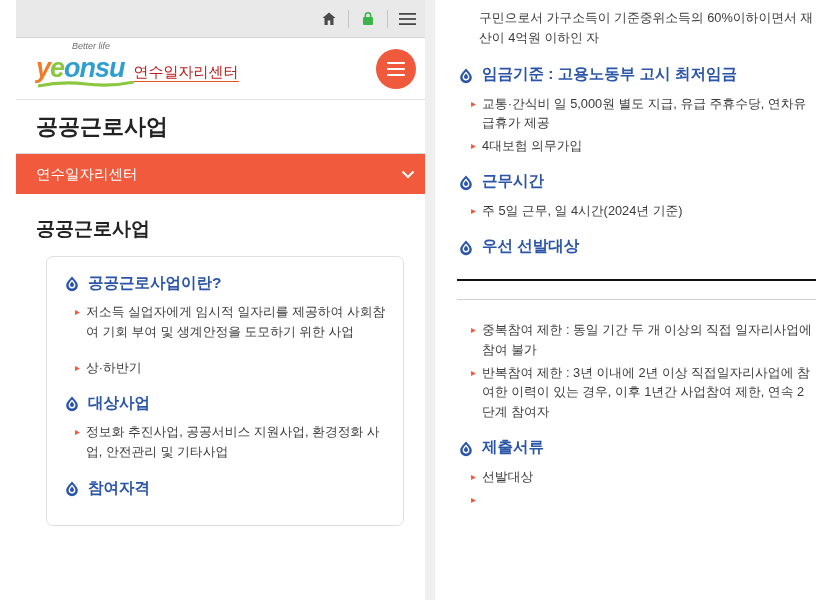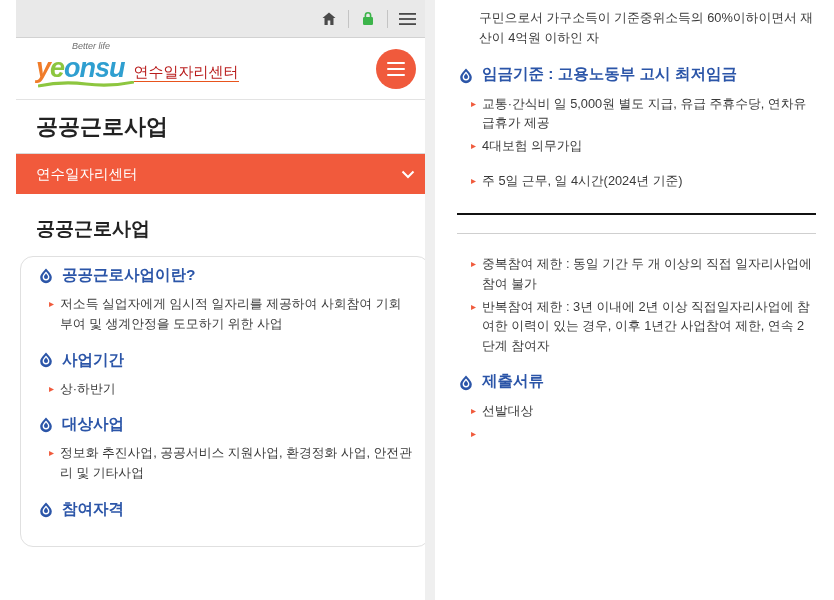--- a/index.html
+++ b/index.html
@@ -163,24 +163,24 @@
   }
 
   .section-heading {
     padding: 22px 20px 14px 20px;
     font-size: 19px;
     font-weight: bold;
     color: #222;
   }
 
   .card {
-    margin: 0 4px;
+    margin: 0 30px;
     border: 1px solid #e0e0e0;
-    border-radius: 13px;
-    padding: 8px 16px 10px 16px;
+    border-radius: 7px;
+    padding: 16px 16px 10px 16px;
     box-sizing: border-box;
     background: #fff;
   }
   .blk { margin-bottom: 16px; }
   .blk-head {
     display: flex;
     align-items: center;
     gap: 7px;
     margin-bottom: 8px;
   }
@@ -347,28 +347,20 @@
           </svg>
           <span class="btitle">공공근로사업이란?</span>
         </div>
         <div class="li">
           <span class="arw">▸</span>
           <span>저소득 실업자에게 임시적 일자리를 제공하여 사회참여 기회 부여 및 생계안정을 도모하기 위한 사업</span>
         </div>
       </div>
 
       <div class="blk">
-        <div class="blk-head">
-          <svg class="bullet-ico" viewBox="0 0 18 18" aria-hidden="true">
-            <path d="M9 1.5C6 5 3.2 7.4 3.2 10.4A5.8 5.8 0 0 0 14.8 10.4C14.8 7.4 12 5 9 1.5z" fill="#2b55a8"></path>
-            <path d="M9 4.4c-1.9 2.2-3.4 3.7-3.4 5.6a3.4 3.4 0 0 0 6.8 0c0-1.9-1.5-3.4-3.4-5.6z" fill="#ffffff"></path>
-            <path d="M9 6.6c-1.1 1.4-2 2.3-2 3.4a2 2 0 0 0 4 0c0-1.1-.9-2-2-3.4z" fill="#2b55a8"></path>
-          </svg>
-          <span class="btitle">사업기간</span>
-        </div>
         <div class="li">
           <span class="arw">▸</span>
           <span>상·하반기</span>
         </div>
       </div>
 
       <div class="blk">
         <div class="blk-head">
           <svg class="bullet-ico" viewBox="0 0 18 18" aria-hidden="true">
             <path d="M9 1.5C6 5 3.2 7.4 3.2 10.4A5.8 5.8 0 0 0 14.8 10.4C14.8 7.4 12 5 9 1.5z" fill="#2b55a8"></path>
@@ -415,26 +407,44 @@
           <span class="arw">▸</span>
           <span>교통·간식비 일 5,000원 별도 지급, 유급 주휴수당, 연차유급휴가 제공</span>
         </div>
         <div class="rli">
           <span class="arw">▸</span>
           <span>4대보험 의무가입</span>
         </div>
       </div>
 
       <div class="rblk">
+        <div class="rblk-head">
+          <svg class="bullet-ico" viewBox="0 0 18 18" aria-hidden="true">
+            <path d="M9 1.5C6 5 3.2 7.4 3.2 10.4A5.8 5.8 0 0 0 14.8 10.4C14.8 7.4 12 5 9 1.5z" fill="#2b55a8"></path>
+            <path d="M9 4.4c-1.9 2.2-3.4 3.7-3.4 5.6a3.4 3.4 0 0 0 6.8 0c0-1.9-1.5-3.4-3.4-5.6z" fill="#ffffff"></path>
+            <path d="M9 6.6c-1.1 1.4-2 2.3-2 3.4a2 2 0 0 0 4 0c0-1.1-.9-2-2-3.4z" fill="#2b55a8"></path>
+          </svg>
+          <span class="btitle">근무시간</span>
+        </div>
         <div class="rli">
           <span class="arw">▸</span>
           <span>주 5일 근무, 일 4시간(2024년 기준)</span>
         </div>
       </div>
 
+      <div class="rblk">
+        <div class="rblk-head">
+          <svg class="bullet-ico" viewBox="0 0 18 18" aria-hidden="true">
+            <path d="M9 1.5C6 5 3.2 7.4 3.2 10.4A5.8 5.8 0 0 0 14.8 10.4C14.8 7.4 12 5 9 1.5z" fill="#2b55a8"></path>
+            <path d="M9 4.4c-1.9 2.2-3.4 3.7-3.4 5.6a3.4 3.4 0 0 0 6.8 0c0-1.9-1.5-3.4-3.4-5.6z" fill="#ffffff"></path>
+            <path d="M9 6.6c-1.1 1.4-2 2.3-2 3.4a2 2 0 0 0 4 0c0-1.1-.9-2-2-3.4z" fill="#2b55a8"></path>
+          </svg>
+          <span class="btitle">우선 선발대상</span>
+        </div>
+      </div>
 
       <hr class="rule">
       <hr class="rule-thin">
 
       <div class="rblk">
         <div class="rli">
           <span class="arw">▸</span>
           <span>중복참여 제한 : 동일 기간 두 개 이상의 직접 일자리사업에 참여 불가</span>
         </div>
         <div class="rli">

